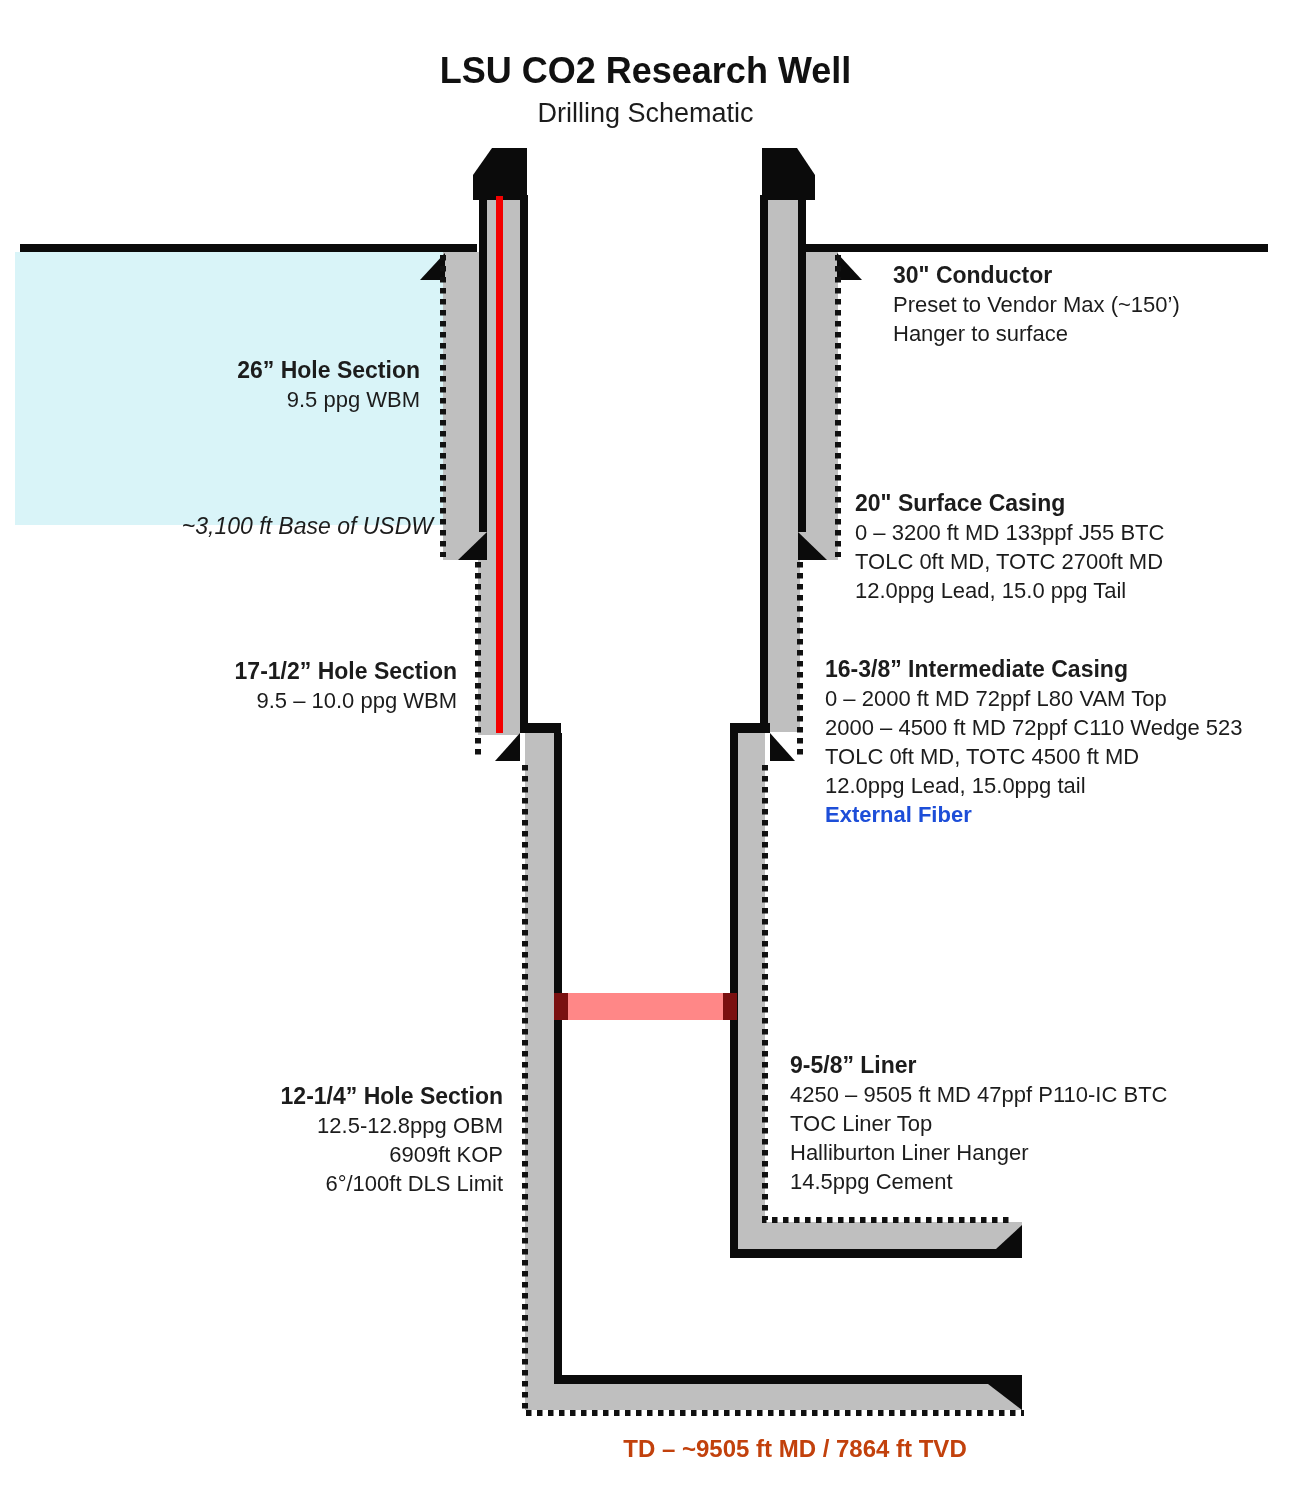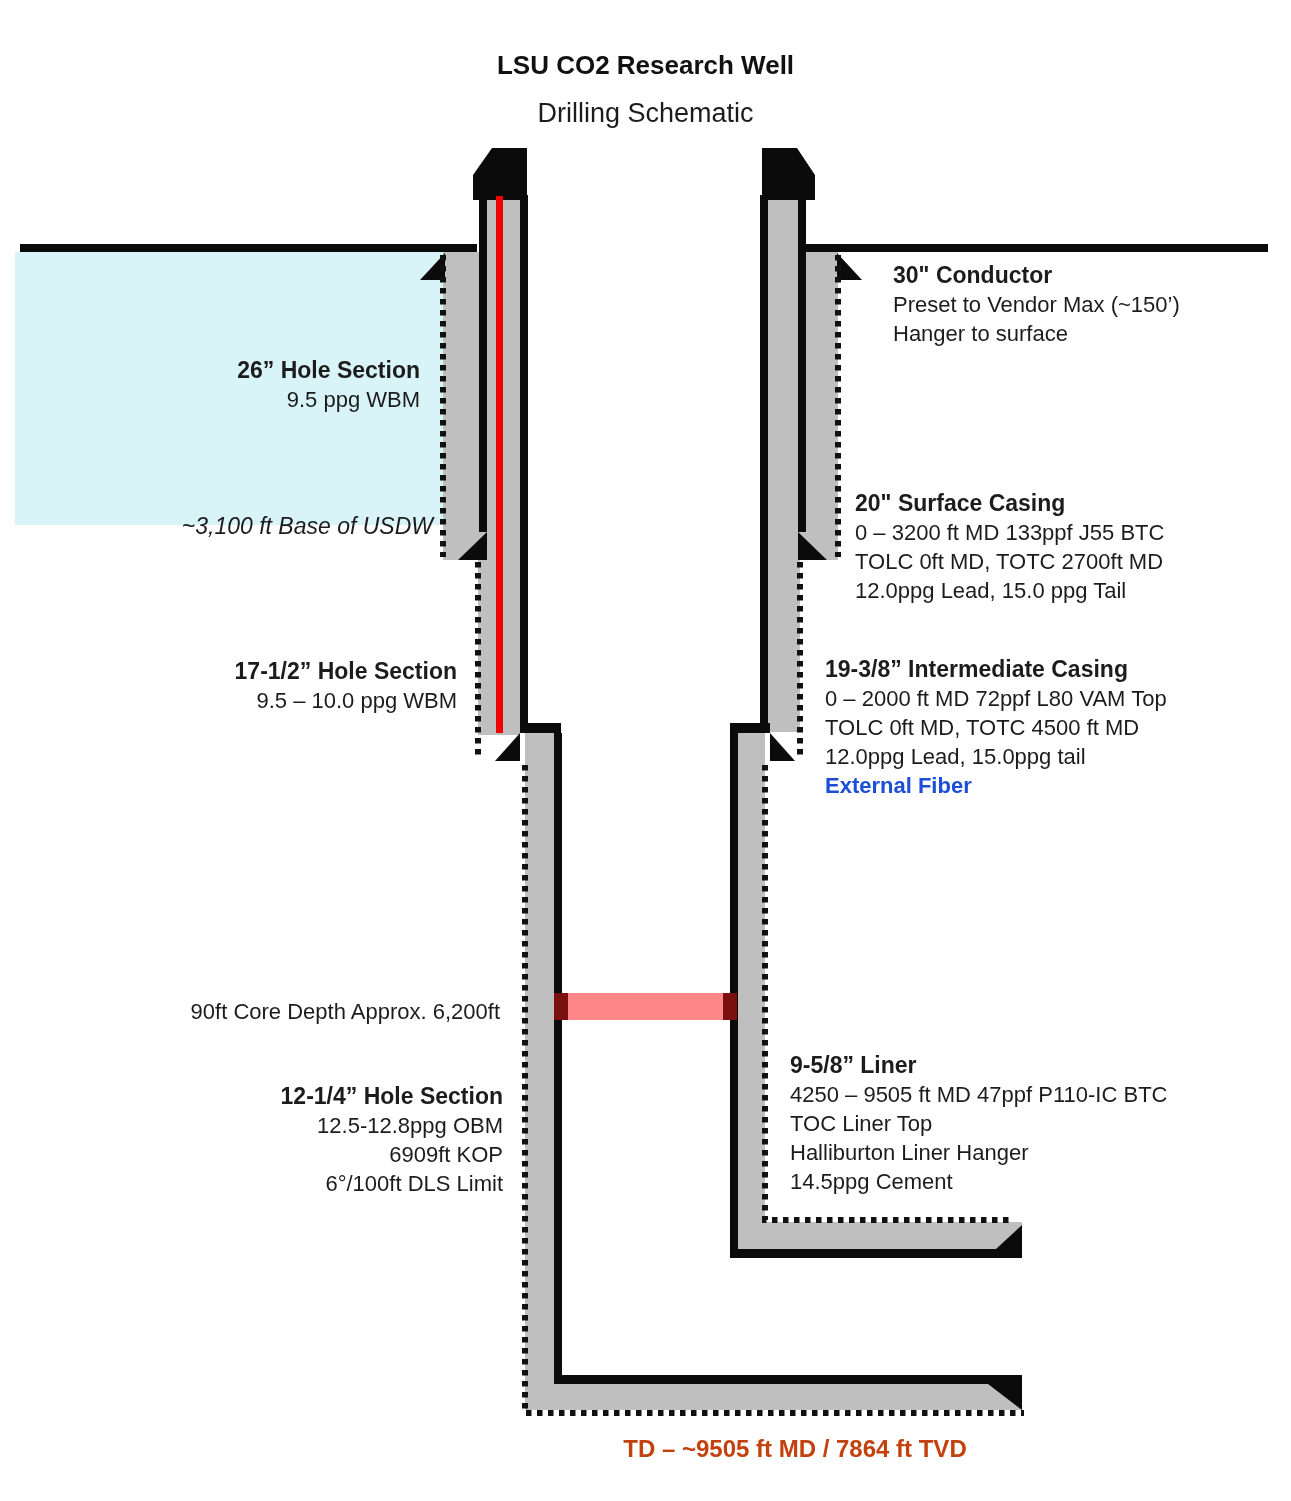--- a/index.html
+++ b/index.html
@@ -6,21 +6,21 @@
   #page{position:relative;width:1291px;height:1501px;background:#ffffff;overflow:hidden;
         font-family:"Liberation Sans",sans-serif;color:#1c1c1c;}
   #schematic{position:absolute;left:0;top:0;}
   .lbl{position:absolute;font-size:22px;line-height:29px;color:#1c1c1c;white-space:nowrap;}
   .lbl .hd{font-weight:700;font-size:23px;}
   .right{text-align:right;}
   .left{text-align:left;}
   .italic{font-style:italic;font-size:23px;}
   .redline{color:#1d4ed8;font-weight:700;}
   #title{position:absolute;top:50px;left:0;width:100%;text-align:center;
-         font-size:26px;font-weight:700;color:#111;}
+         font-size:36px;font-weight:700;color:#111;}
   #subtitle{position:absolute;top:98px;left:0;width:100%;text-align:center;
             font-size:27px;color:#1c1c1c;}
   #td-label{position:absolute;top:1435px;left:495px;width:600px;text-align:center;
             font-size:24px;font-weight:700;color:#c2410c;}
 </style>
 </head>
 <body>
 
 <div id="page">
 
@@ -104,30 +104,28 @@
     <div>TOLC 0ft MD, TOTC 2700ft MD</div>
     <div>12.0ppg Lead, 15.0 ppg Tail</div>
   </div>
 
   <div class="lbl right" style="right:834px;top:657px;">
     <div class="hd">17-1/2” Hole Section</div>
     <div>9.5 – 10.0 ppg WBM</div>
   </div>
 
   <div class="lbl left" style="left:825px;top:655px;">
-    <div class="hd">19-3/8” Intermediate Casing</div>
+    <div class="hd">16-3/8” Intermediate Casing</div>
     <div>0 – 2000 ft MD 72ppf L80 VAM Top</div>
+    <div>2000 – 4500 ft MD 72ppf C110 Wedge 523</div>
     <div>TOLC 0ft MD, TOTC 4500 ft MD</div>
     <div>12.0ppg Lead, 15.0ppg tail</div>
     <div class="redline">External Fiber</div>
   </div>
 
-  <div class="lbl right" style="right:791px;top:997px;">
-    <div>90ft Core Depth Approx. 6,200ft</div>
-  </div>
 
   <div class="lbl right" style="right:788px;top:1082px;">
     <div class="hd">12-1/4” Hole Section</div>
     <div>12.5-12.8ppg OBM</div>
     <div>6909ft KOP</div>
     <div>6°/100ft DLS Limit</div>
   </div>
 
   <div class="lbl left" style="left:790px;top:1051px;">
     <div class="hd">9-5/8” Liner</div>

